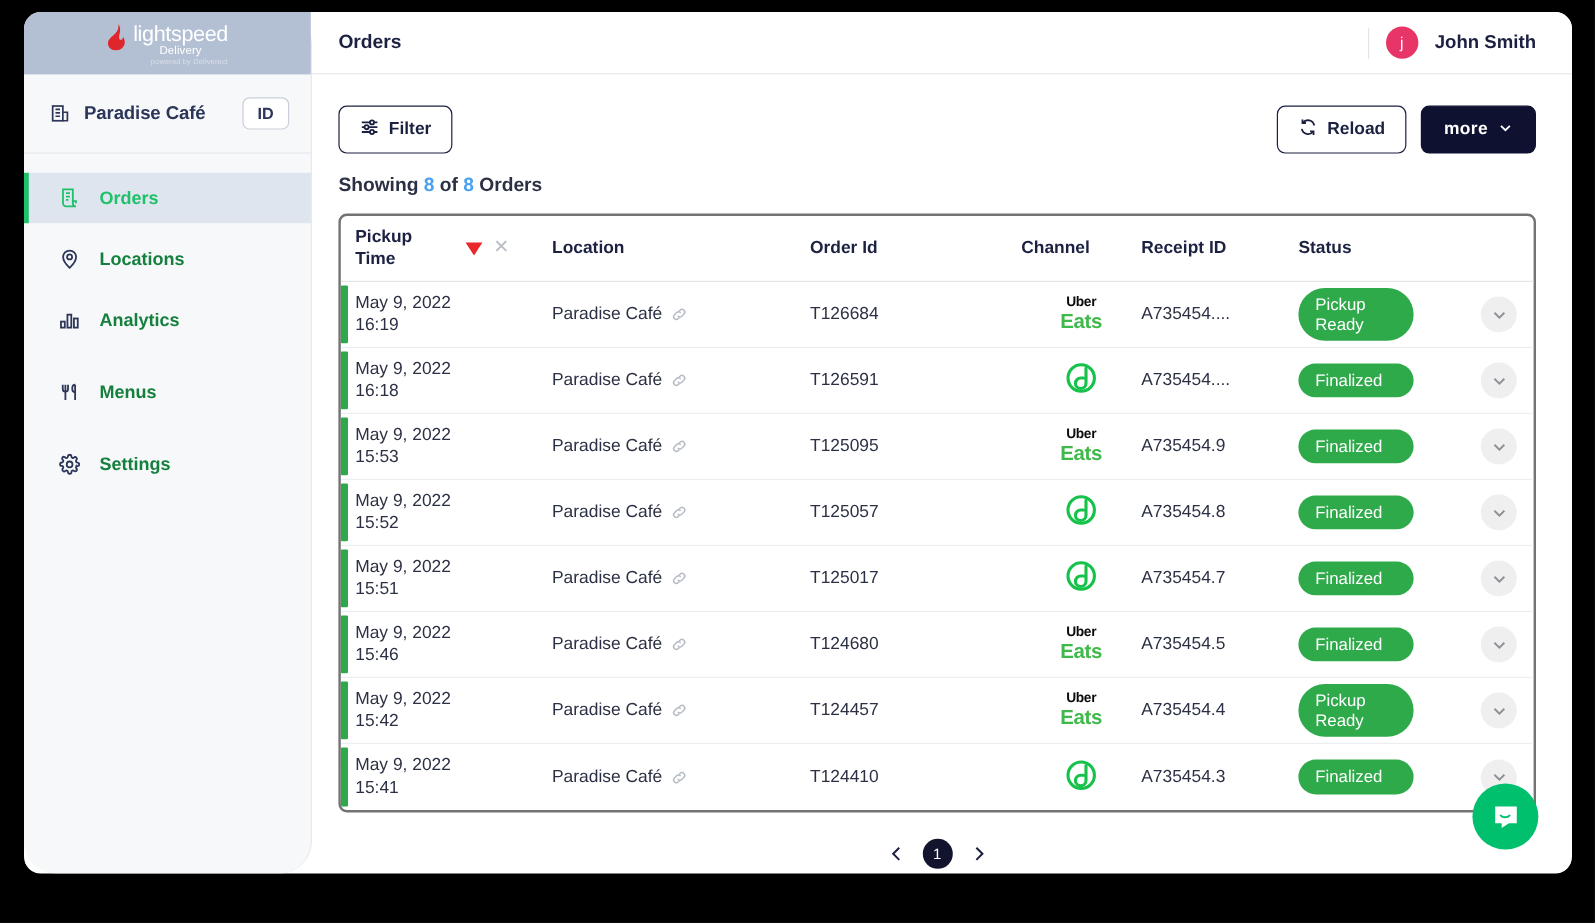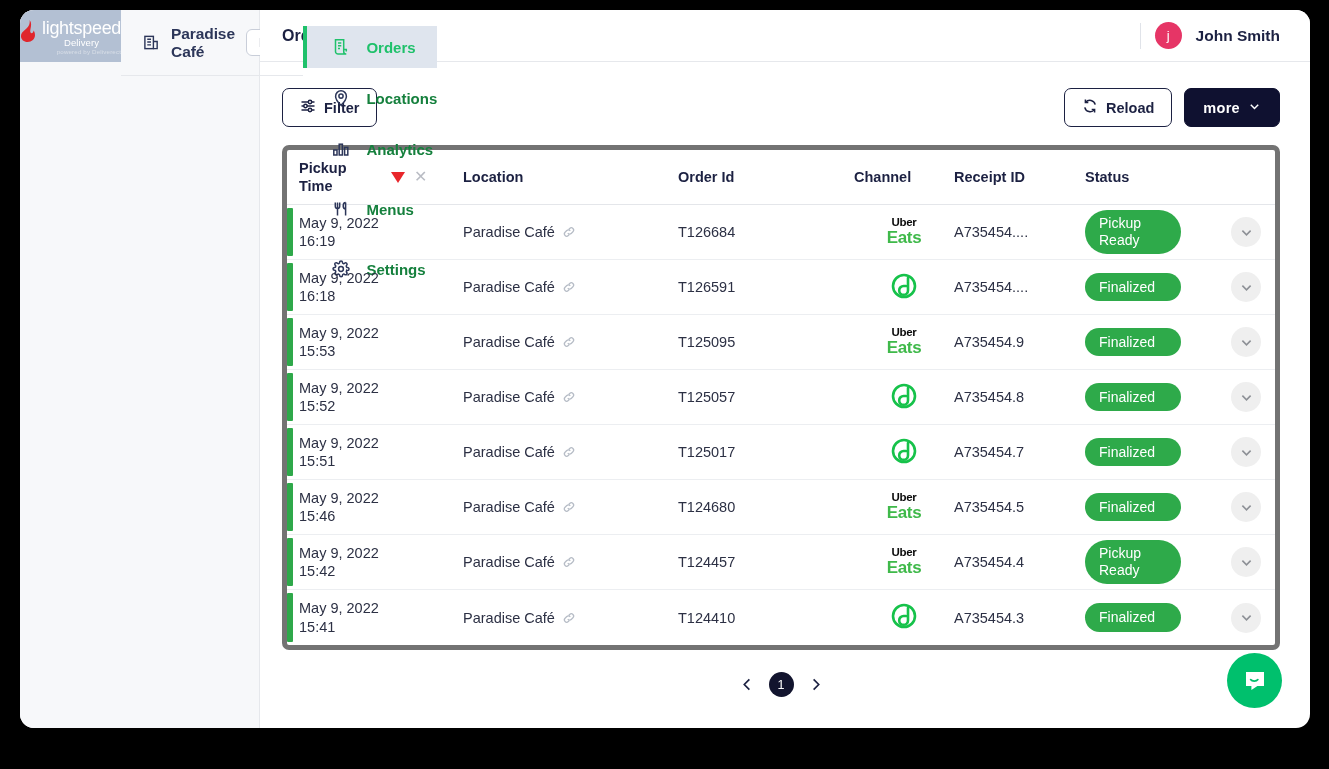--- a/index.html
+++ b/index.html
@@ -17,22 +17,23 @@
     border-radius: 14px;
     overflow: hidden;
     display: flex;
   }
 
   
   .sidebar {
     width: 240px; height: 100%;
     background: #f7f8fa;
     border-right: 1px solid #e6e8ec;
-    display: flex; flex-direction: row;
+    display: flex; flex-direction: column;
     flex: 0 0 240px;
+    border-radius: 27px;
   }
   .logo-panel {
     height: 52px;
     background: #b3c0d3;
     display: flex; align-items: center; justify-content: center;
     padding-top: 2px;
   }
   .logo-inner { display: flex; align-items: flex-start; gap: 5px; }
   .flame { width: 17px; height: 22px; margin-top: 1px; }
   .logo-text { display: flex; flex-direction: column; line-height: 1; }
@@ -130,21 +131,21 @@
   .toolbar-right { margin-left: auto; display: flex; gap: 12px; }
 
   .showing {
     font-size: 16px; font-weight: 700; color: #2c3044;
     margin-bottom: 14px;
   }
   .showing .num { color: #4ba3f0; }
 
   
   .table-card {
-    border: 5px solid #737373;
+    border: 2px solid #737373;
     border-radius: 7px;
     background: #fff;
     overflow: hidden;
   }
   .thead {
     display: flex; align-items: center;
     height: 55px;
     border-bottom: 1px solid #e4e6ea;
     padding-left: 12px;
   }
@@ -384,20 +385,27 @@
             <span>more</span>
             <span>
               <svg width="13" height="13" viewBox="0 0 14 14" fill="none" stroke="#fff" stroke-width="1.6">
                 <path d="M3 5.2 7 9.2l4-4"></path>
               </svg>
             </span>
           </button>
         </div>
       </div>
 
+      <div class="showing">
+        <span>Showing</span>
+        <span class="num">8</span>
+        <span>of</span>
+        <span class="num">8</span>
+        <span>Orders</span>
+      </div>
 
       <div class="table-card">
         <div class="thead">
           <div class="th th-pickup">Pickup Time</div>
           <div class="th-sort">
             <span class="sort-tri"></span>
             <span class="sort-x">✕</span>
           </div>
           <div class="th th-location">Location</div>
           <div class="th th-order">Order Id</div>

